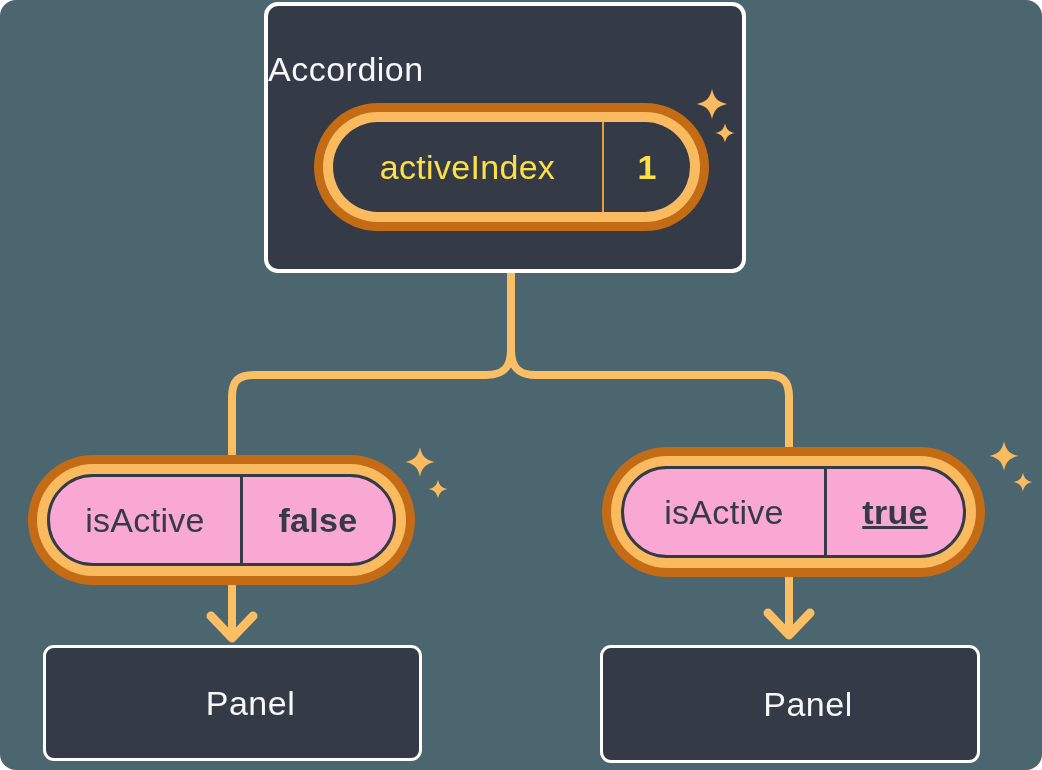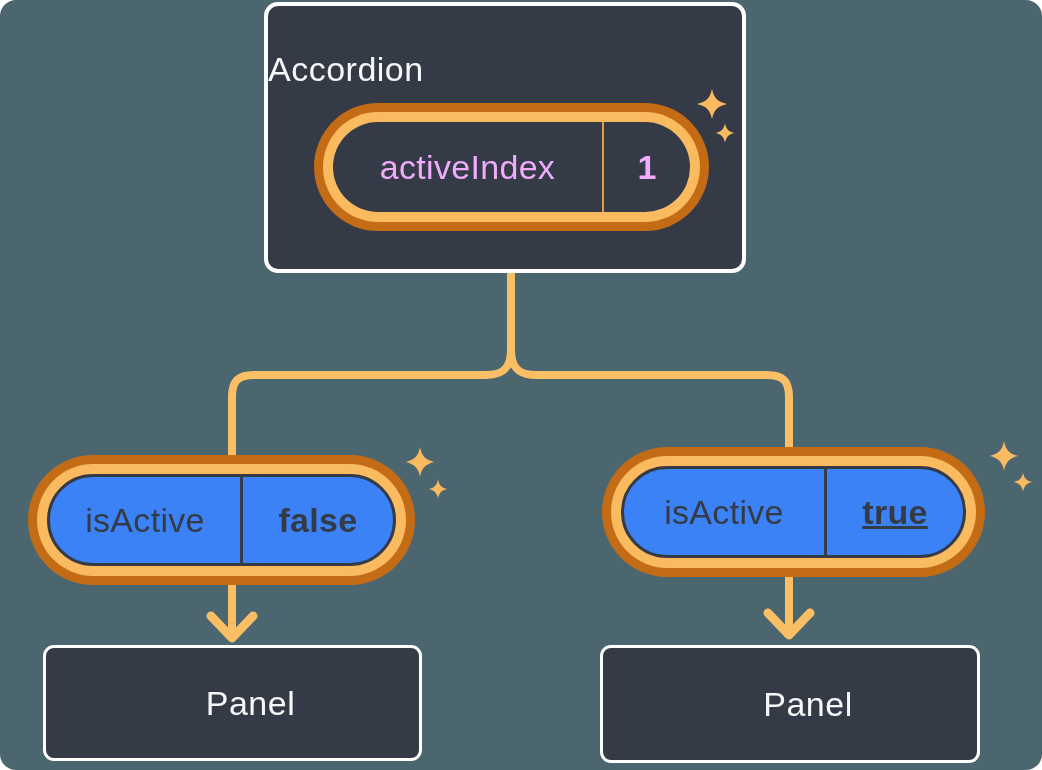--- a/index.html
+++ b/index.html
@@ -76,34 +76,34 @@
     width: 100%; height: 100%;
   }
   .pill-inner {
     border-radius: 999px;
     width: 100%; height: 100%;
     display: flex;
     align-items: stretch;
     overflow: hidden;
   }
   .pill-inner.dark   { background: #343A46; }
-  .pill-inner.purple { background: #3b82f6; border: 3px solid #343A46; }
+  .pill-inner.purple { background: #f9a8d4; border: 3px solid #343A46; }
 
   .pill-cell {
     display: flex;
     align-items: center;
     justify-content: center;
     font-size: 34px;
     letter-spacing: 0.3px;
   }
   .pill-label { flex: 1 1 auto; font-weight: 400; }
   .pill-value { flex: 0 0 auto; font-weight: 700; }
 
   .pill-top { left: 46px; top: 97px; width: 395px; height: 128px; }   
-  .pill-top .pill-label, .pill-top .pill-value { color: #f0abfc; }
+  .pill-top .pill-label, .pill-top .pill-value { color: #fde047; }
   .pill-top .pill-divider { width: 2px; background: #E89B3F; }
   .pill-top .pill-value { width: 86px; }
 
   .prop-pill .pill-label, .prop-pill .pill-value { color: #343A46; }
   .prop-pill .pill-divider { width: 3px; background: #343A46; }
 
   .prop-pill-left  { left: 28px;  top: 455px; width: 387px; height: 130px; }
   .prop-pill-left  .pill-value { width: 150px; }
   .prop-pill-right { left: 602px; top: 447px; width: 383px; height: 130px; }
   .prop-pill-right .pill-value { width: 136px; text-decoration: underline; }

